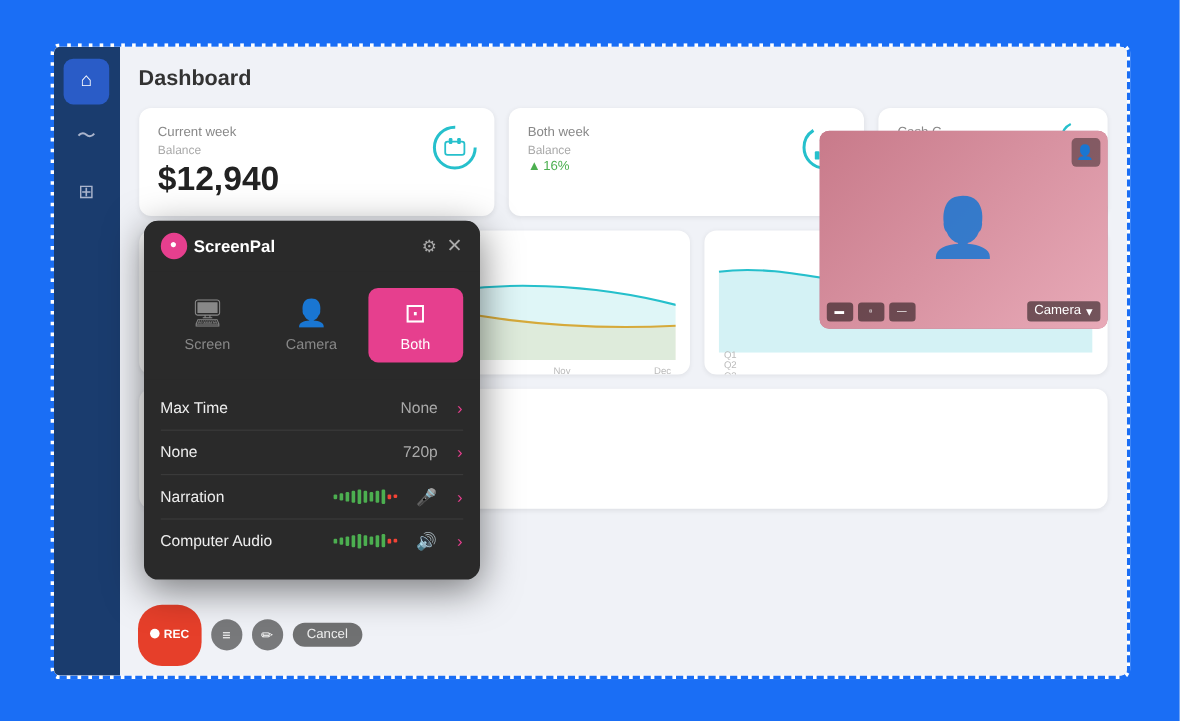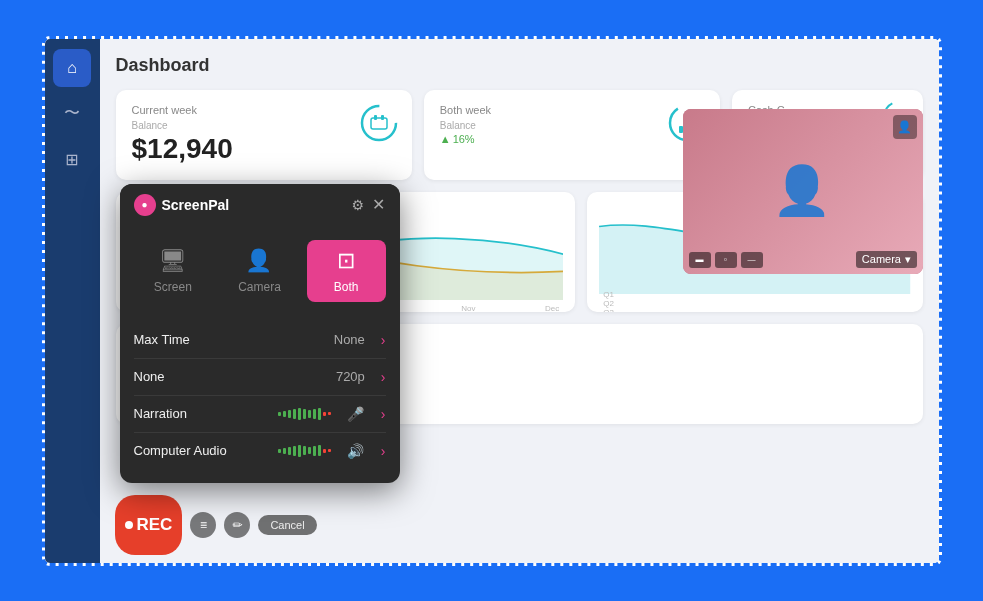--- a/index.html
+++ b/index.html
@@ -378,24 +378,24 @@
       align-items: center;
       gap: 8px;
       z-index: 10;
     }
 
     .rec-btn {
       background: #e63f2a;
       color: #fff;
       border-radius: 20px;
       padding: 20px 10px;
-      font-size: 17px;
+      font-size: 10px;
       font-weight: 700;
       display: flex;
-      align-items: center;
+      align-items: flex-start;
       gap: 4px;
     }
 
     .rec-dot {
       width: 8px;
       height: 8px;
       border-radius: 50%;
       background: #fff;
     }
 

